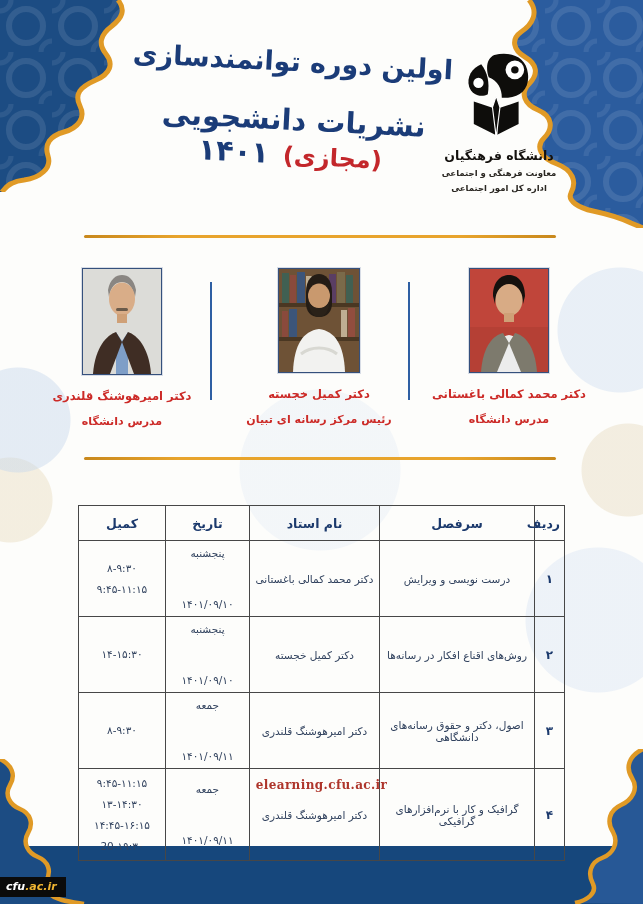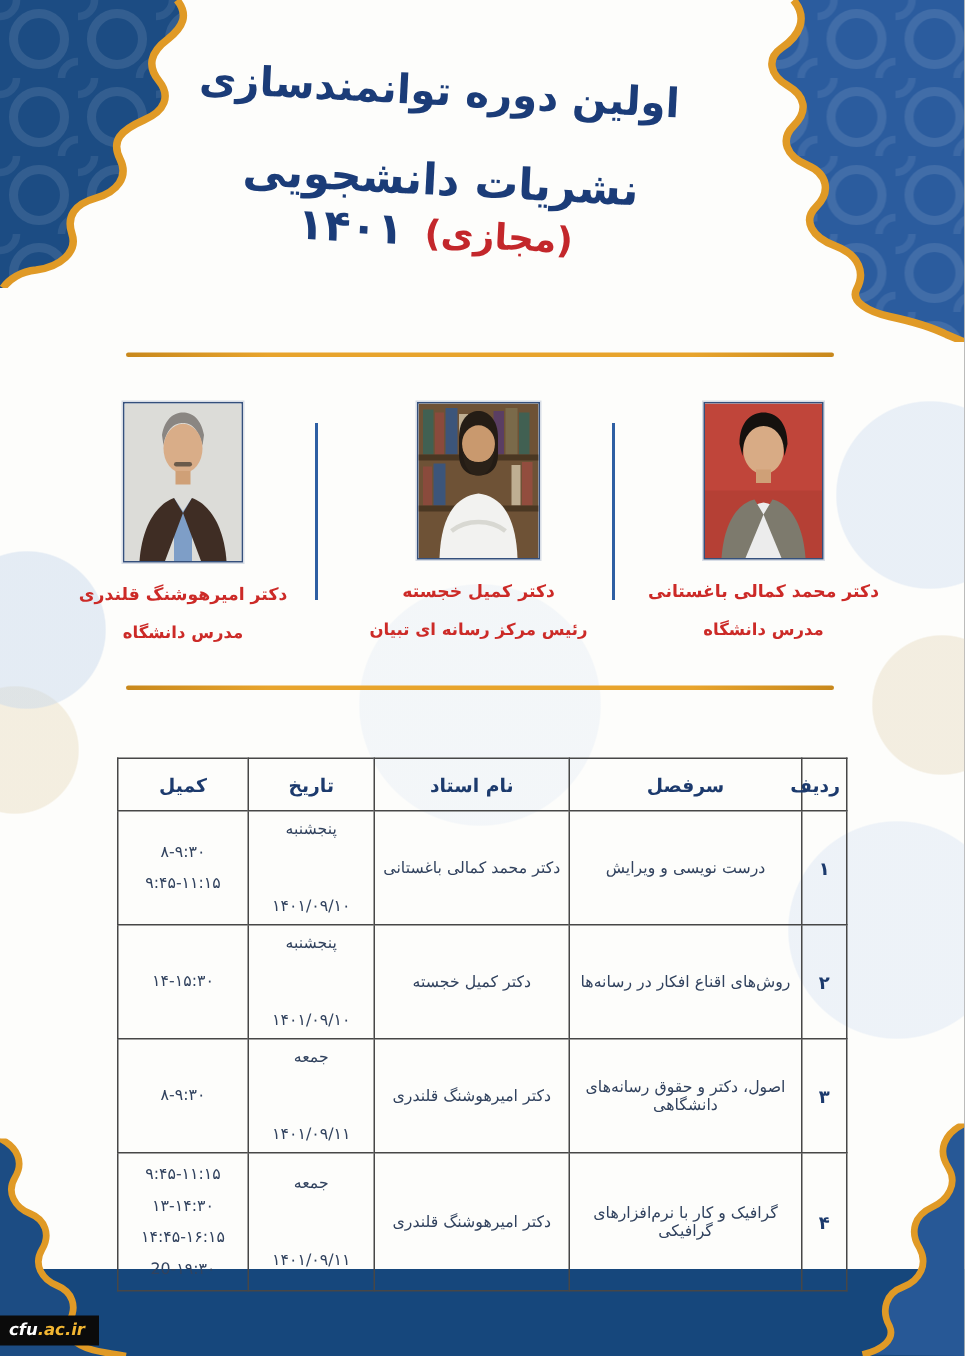--- a/index.html
+++ b/index.html
@@ -109,20 +109,35 @@
 
   <header class="abs title-block">
     <div class="title-line1">اولین دوره توانمندسازی</div>
     <div class="title-line2">
       <span>نشریات دانشجویی</span>
       <span class="hl">(مجازی)</span>
       <span>۱۴۰۱</span>
     </div>
   </header>
 
+  <div class="abs logo-block">
+    <svg width="84" height="96" viewBox="0 0 90 100">
+      <path d="M40,6 C58,2 74,8 76,26 C78,42 68,52 52,52 L48,52 C48,42 44,34 34,30 C30,18 33,9 40,6 Z" fill="#0e0d0b"></path>
+      <circle cx="62" cy="22" r="10" fill="#fff"></circle>
+      <circle cx="62" cy="22" r="4" fill="#0e0d0b"></circle>
+      <path d="M26,16 C16,20 10,30 13,40 C16,49 26,52 33,48 C35,36 33,25 26,16 Z" fill="#0e0d0b"></path>
+      <circle cx="23" cy="36" r="5.5" fill="#fff"></circle>
+      <path d="M18,56 L42,64 L66,56 L66,80 L42,92 L18,80 Z" fill="#0e0d0b"></path>
+      <path d="M42,64 L42,92" stroke="#fff" stroke-width="2.5"></path>
+      <path d="M42,50 L46,62 L42,94 L38,62 Z" fill="#0e0d0b" stroke="#fff" stroke-width="1.2"></path>
+    </svg>
+    <div class="logo-org">دانشگاه فرهنگیان</div>
+    <div class="logo-dept">معاونت فرهنگی و اجتماعی</div>
+    <div class="logo-dept">اداره کل امور اجتماعی</div>
+  </div>
 
   <div class="abs gold-rule rule-1"></div>
 
   <div class="abs card card-r">
     <svg class="photo" width="78" height="103" viewBox="0 0 78 103">
       <rect width="78" height="103" fill="#C0453A"></rect>
       <rect y="58" width="78" height="45" fill="#A93A31" opacity="0.45"></rect>
       <path d="M23,27 C23,12 31,6 39,6 C47,6 55,12 55,27 L53,35 C52,22 47,16 39,16 C31,16 26,22 25,35 Z" fill="#15110e"></path>
       <ellipse cx="39" cy="31" rx="13.5" ry="16" fill="#d8ab85"></ellipse>
       <rect x="34" y="44" width="10" height="9" fill="#cfa077"></rect>
@@ -249,17 +264,18 @@
           <div class="tline">۹:۴۵-۱۱:۱۵</div>
           <div class="tline">۱۳-۱۴:۳۰</div>
           <div class="tline">۱۴:۴۵-۱۶:۱۵</div>
           <div class="tline">20-۱۹:۳۰</div>
         </td>
       </tr>
     </tbody>
   </table>
 
   <footer class="abs footer-block">
+    <div class="footer-line2">elearning.cfu.ac.ir</div>
   </footer>
 
   <div class="abs watermark"><span class="prefix">cfu</span><span class="suffix">.ac.ir</span></div>
 
 </div>
 
 </body></html>

